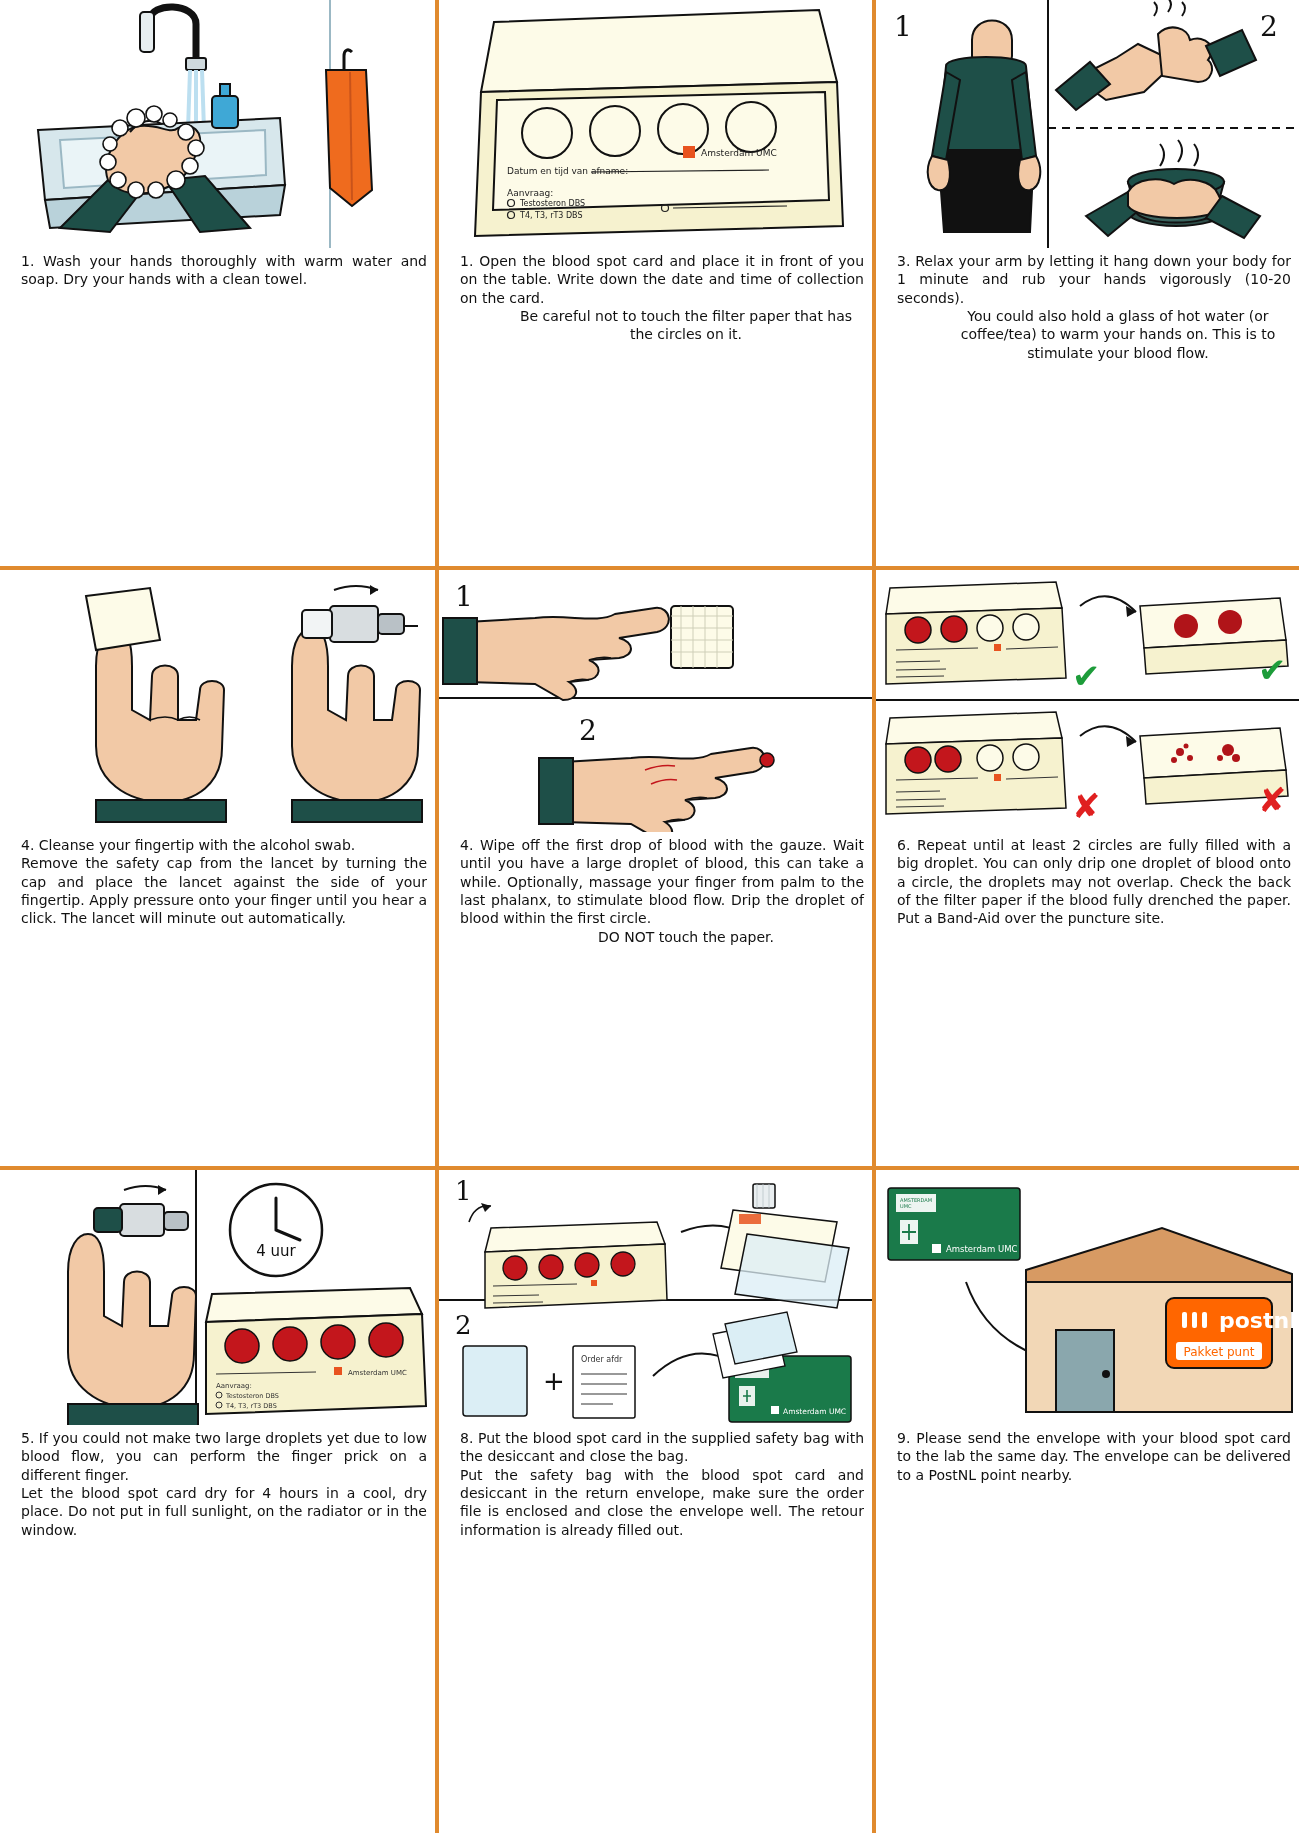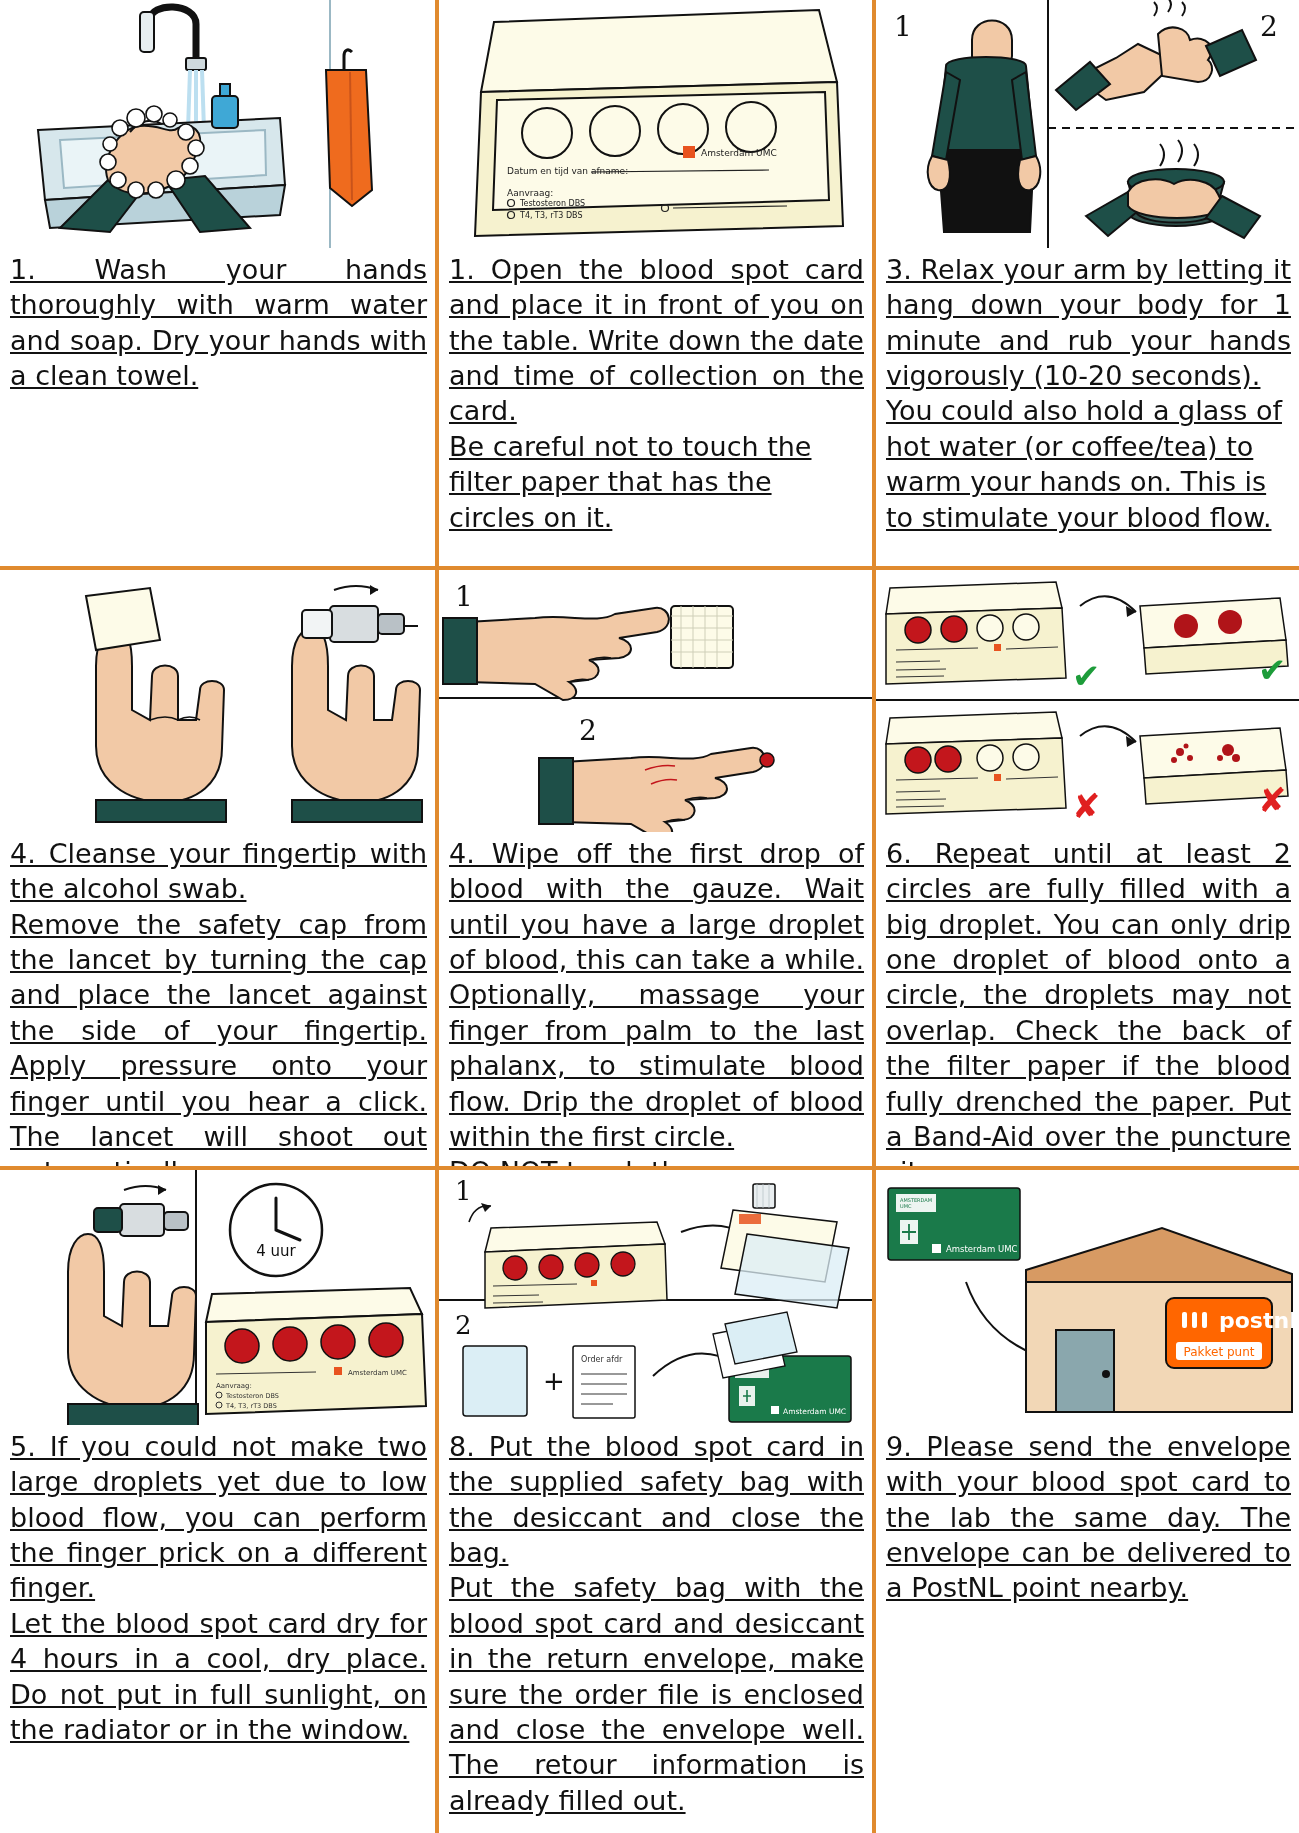--- a/index.html
+++ b/index.html
@@ -39,31 +39,30 @@
     position: relative;
     width: 100%;
     flex: 0 0 auto;
     overflow: hidden;
   }
   .art.h1 { height: 248px; }
   .art.h2 { height: 262px; }
   .art.h3 { height: 255px; }
 
   .txt {
-    padding: 4px 8px 6px 10px;
-    font-size: 27px;
+    padding: 4px 8px 6px 21px;
+    font-size: 14px;
     line-height: 1.31;
     text-align: justify;
     text-justify: inter-word;
     hyphens: none;
-    text-decoration: underline;
   }
   .txt p { margin: 0; }
   .txt p + p { margin-top: 0px; }
-  .txt .last { text-align: left; }
+  .txt .last { text-align: center; margin-left: 48px; }
 
   svg { display: block; }
 </style>
 </head>
 <body>
 
 <div class="sheet">
 
   <div class="cell r1 c1">
     <div class="art h1">
@@ -230,21 +229,21 @@
         <rect x="330" y="36" width="48" height="36" rx="4" fill="#d8dde0" stroke="#111" stroke-width="2"></rect>
         <rect x="302" y="40" width="30" height="28" rx="4" fill="#f2f4f5" stroke="#111" stroke-width="2"></rect>
         <rect x="378" y="44" width="26" height="20" rx="4" fill="#b9c1c6" stroke="#111" stroke-width="2"></rect>
         <path d="M334 20 q22 -8 44 0" fill="none" stroke="#111" stroke-width="2"></path>
         <path d="M378 20 l-8 -5 l0 10 z" fill="#111"></path>
         <path d="M404 56 l14 0" stroke="#111" stroke-width="2"></path>
       </svg>
     </div>
     <div class="txt">
       <p>4.  Cleanse your fingertip with the alcohol swab.</p>
-      <p>Remove the safety cap from the lancet by turning the cap and place the lancet against the side of your fingertip. Apply pressure onto your finger until you hear a click. The lancet will shoot out automatically.</p>
+      <p>Remove the safety cap from the lancet by turning the cap and place the lancet against the side of your fingertip. Apply pressure onto your finger until you hear a click. The lancet will minute out automatically.</p>
     </div>
   </div>
 
   <div class="cell">
     <div class="art h2">
       <svg viewBox="0 0 437 262" width="437" height="262">
         <rect x="0" y="0" width="437" height="262" fill="#fff"></rect>
         <line x1="0" y1="128" x2="437" y2="128" stroke="#111" stroke-width="2"></line>
         <text x="16" y="36" font-family="DejaVu Serif, serif" font-size="28" fill="#111">1</text>
         <text x="140" y="170" font-family="DejaVu Serif, serif" font-size="28" fill="#111">2</text>

